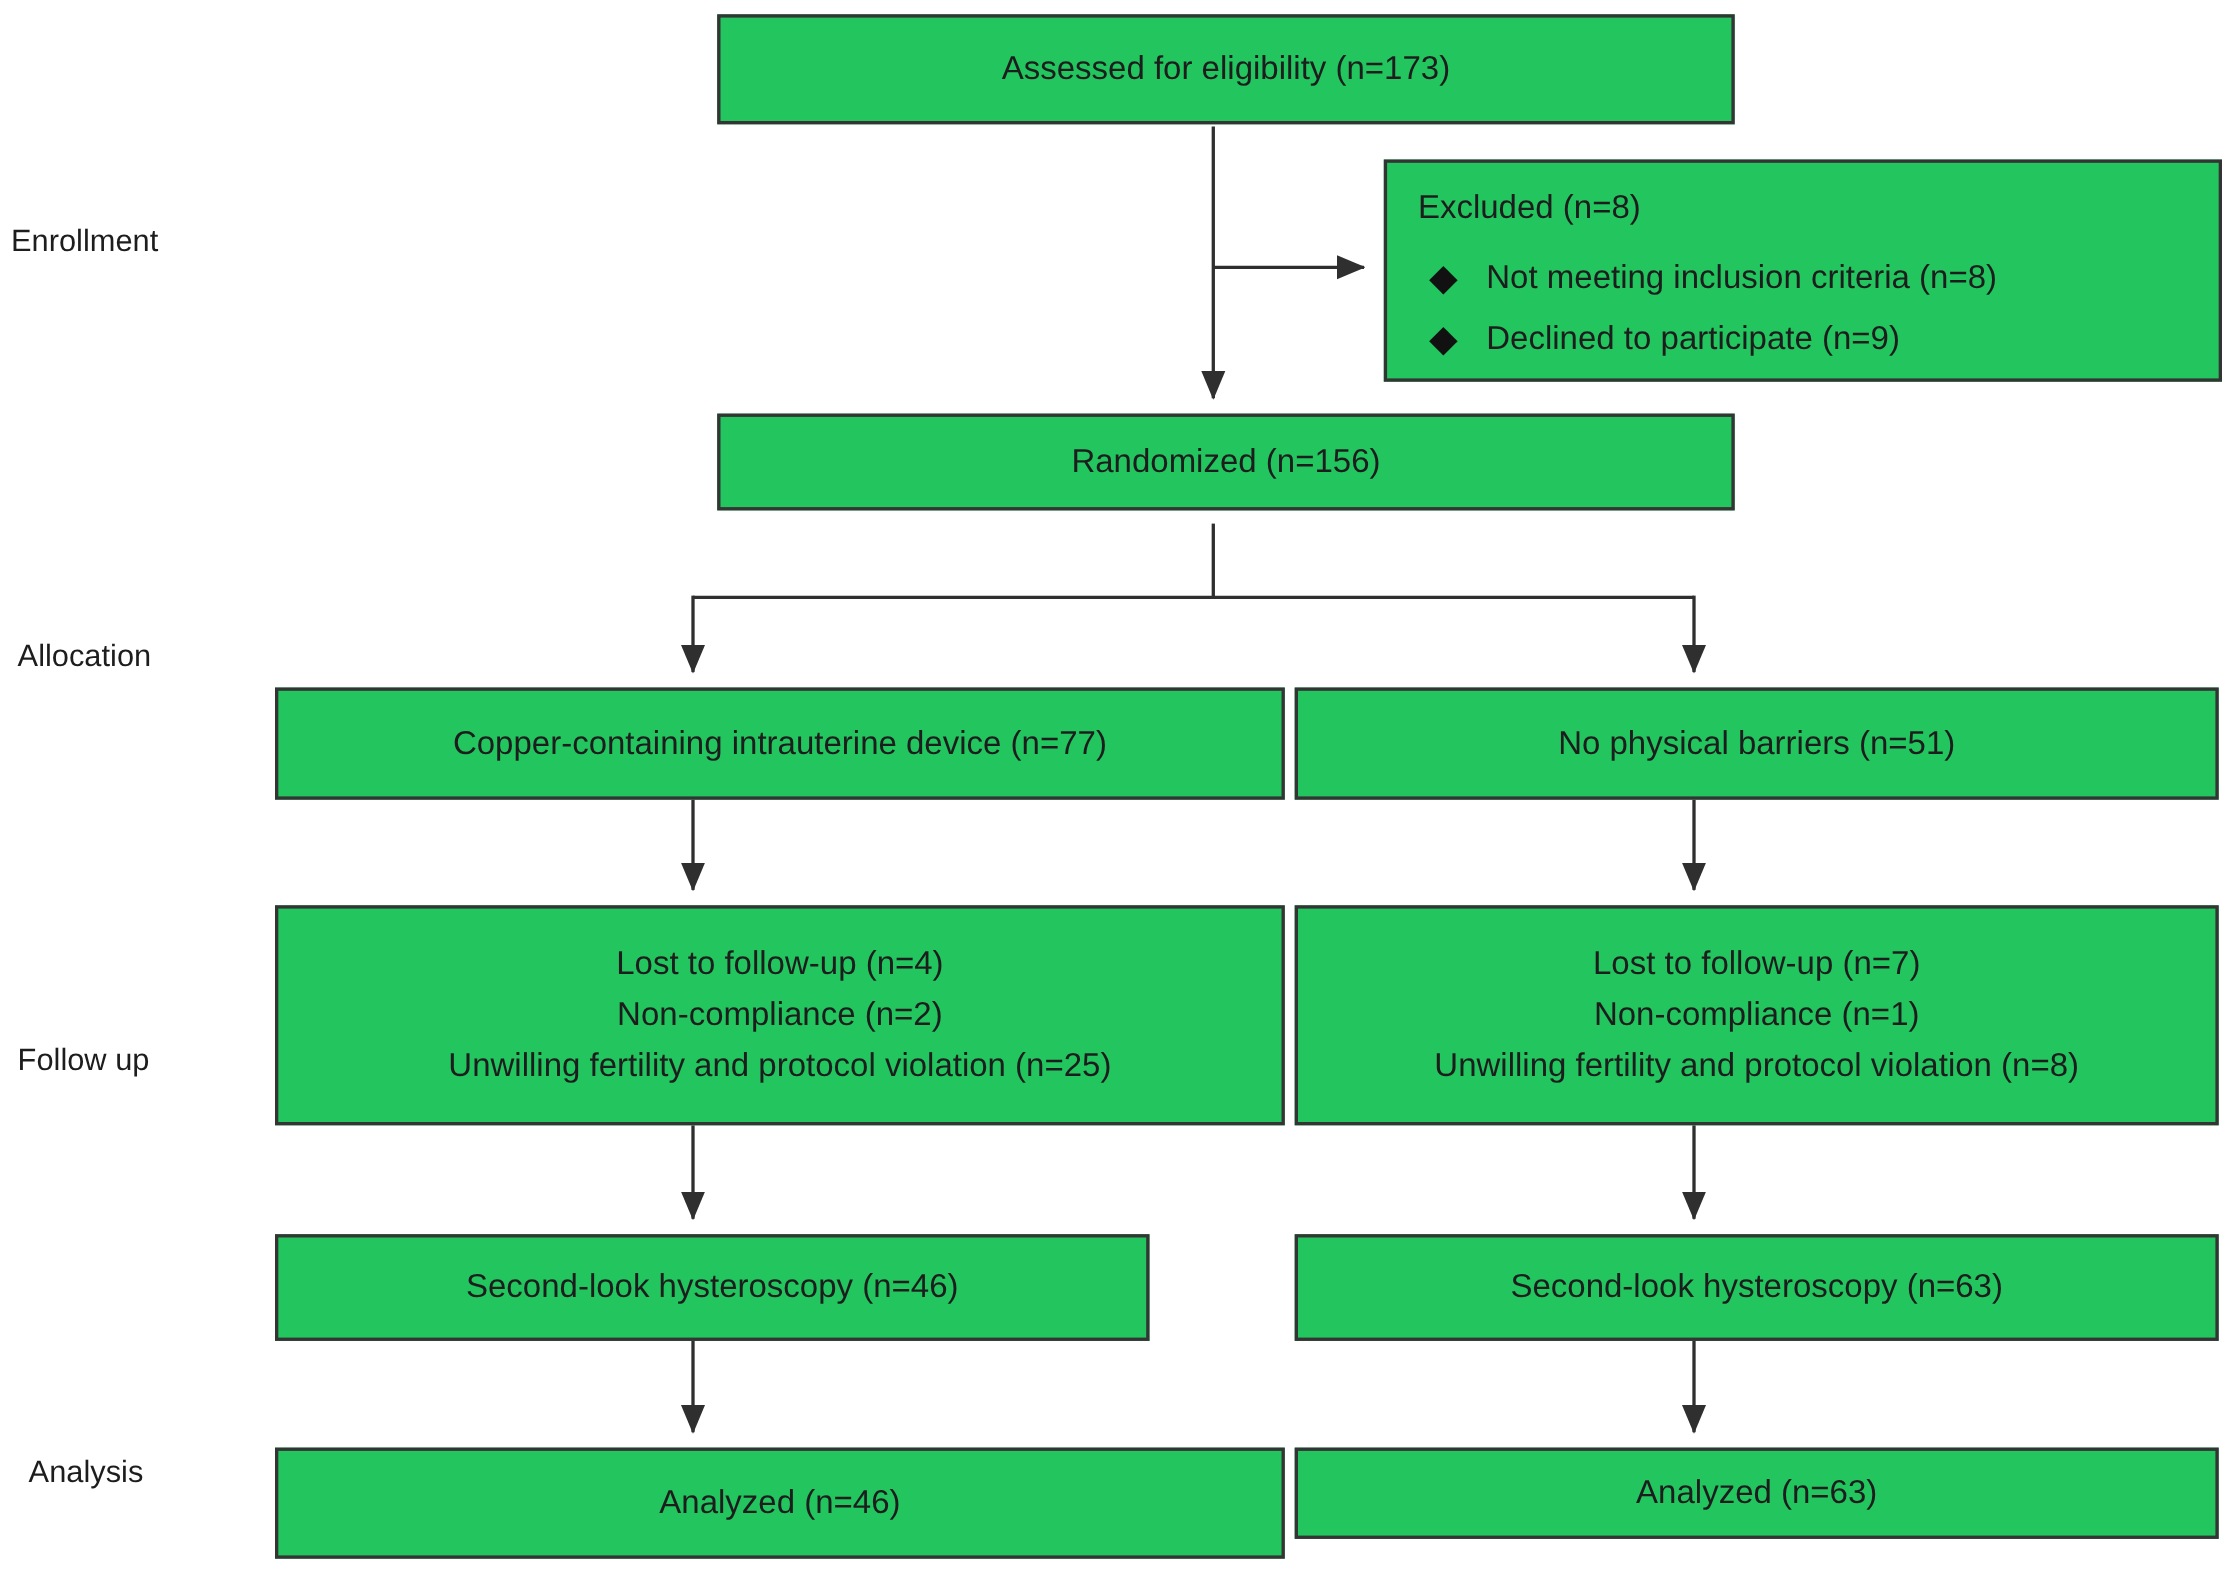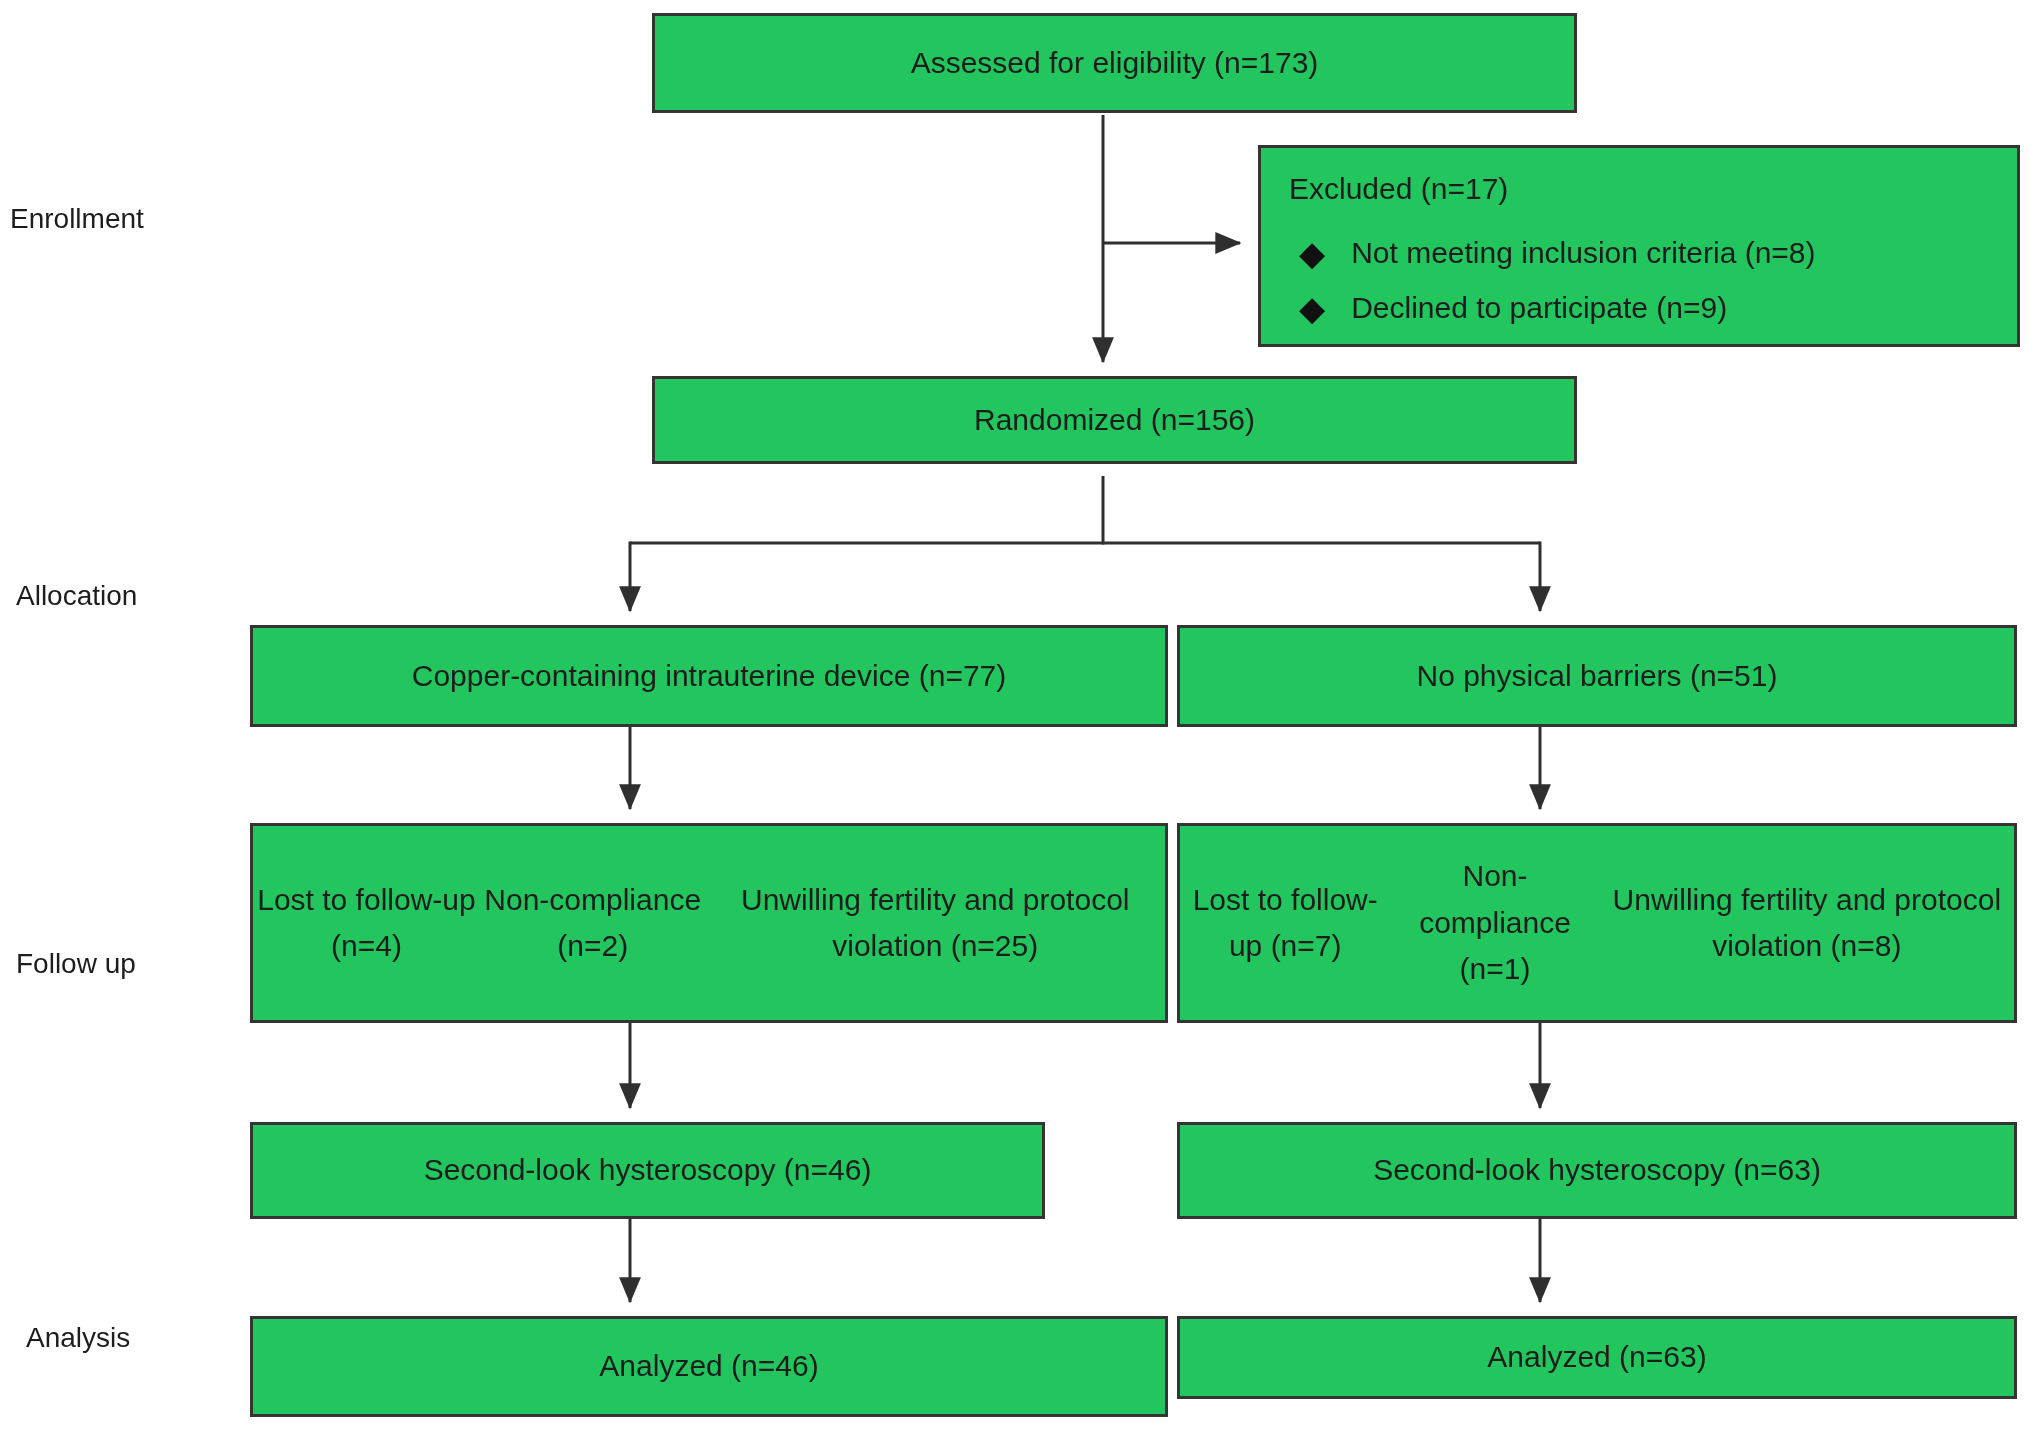--- a/index.html
+++ b/index.html
@@ -23,20 +23,21 @@
     background: #22c55e;
     display: flex;
     align-items: center;
     justify-content: center;
     text-align: center;
     font-size: 30px;
     line-height: 1.55;
     color: #1d1d1d;
   }
   .flow-box.multiline {
+    flex-direction: column;
   }
   .flow-box.left-align {
     align-items: flex-start;
     justify-content: flex-start;
     flex-direction: column;
     text-align: left;
     padding: 20px 24px 16px 28px;
   }
   .excluded-title {
     font-size: 30px;
@@ -108,21 +109,21 @@
     <line x1="1540" y1="727" x2="1540" y2="809" marker-end="url(#arrowhead)"></line>
     <line x1="1540" y1="1023" x2="1540" y2="1108" marker-end="url(#arrowhead)"></line>
     <line x1="1540" y1="1219" x2="1540" y2="1302" marker-end="url(#arrowhead)"></line>
   </svg>
 
   <div class="flow-box" style="left:652px; top:13px; width:925px; height:100px;">
     <span>Assessed for eligibility (n=173)</span>
   </div>
 
   <div class="flow-box left-align" style="left:1258px; top:145px; width:762px; height:202px;">
-    <div class="excluded-title">Excluded (n=17)</div>
+    <div class="excluded-title">Excluded (n=8)</div>
     <div class="bullet-row">
       <span class="diamond">◆</span>
       <span>Not meeting inclusion criteria (n=8)</span>
     </div>
     <div class="bullet-row">
       <span class="diamond">◆</span>
       <span>Declined to participate (n=9)</span>
     </div>
   </div>
 

